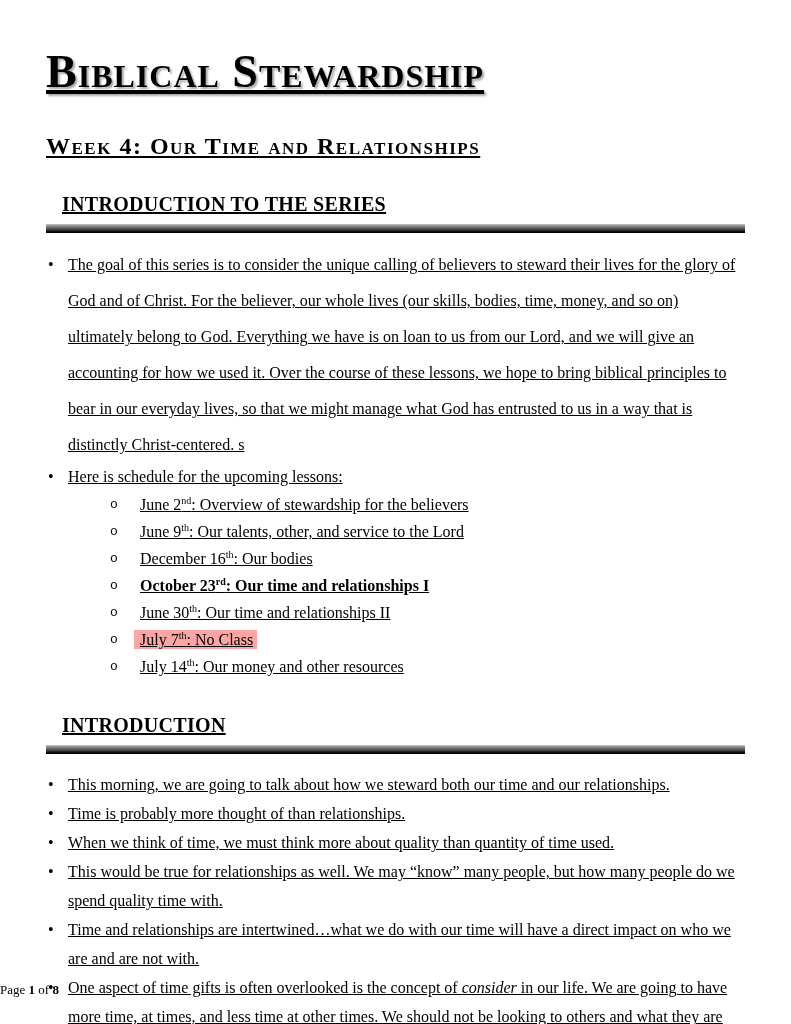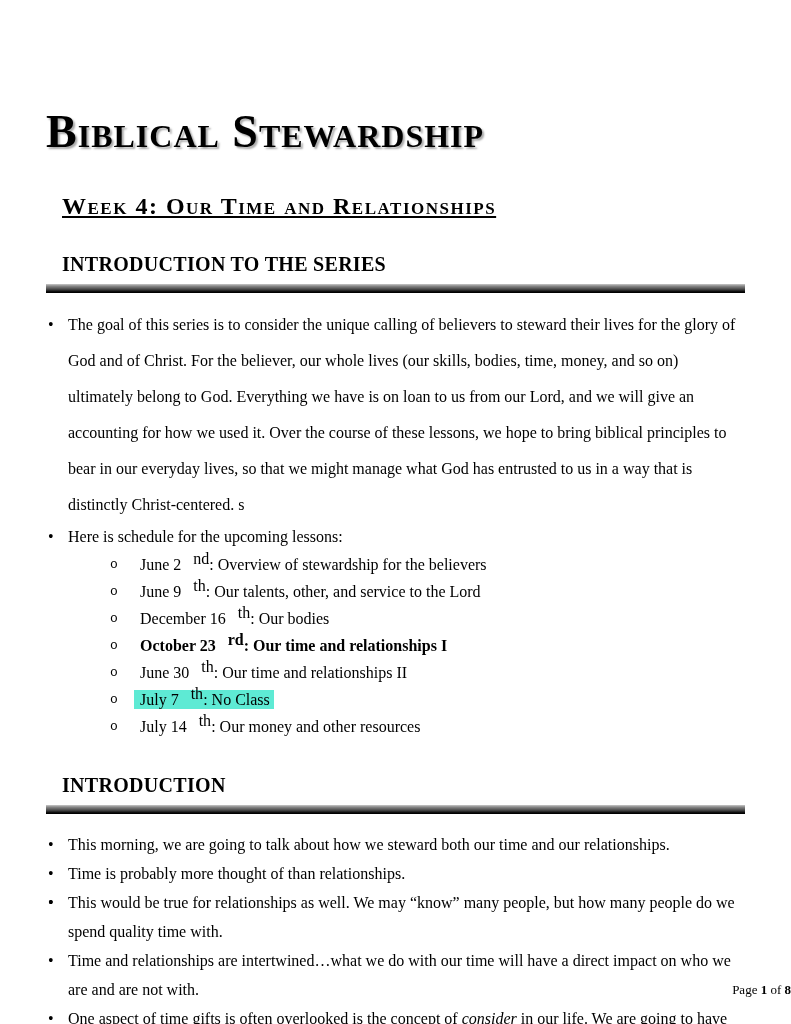--- a/index.html
+++ b/index.html
@@ -9,42 +9,43 @@
   }
   body {
     width: 791px;
     height: 1024px;
     position: relative;
     font-family: "Liberation Serif", serif;
     color: #000000;
     overflow: hidden;
   }
   .page {
-    padding: 108px 46px 0 46px;
+    padding: 48px 46px 0 46px;
     box-sizing: border-box;
     height: 100%;
     position: relative;
+    text-decoration: underline;
   }
   
   .doc-title {
     font-size: 46px;
     font-weight: 700;
     font-variant: small-caps;
     letter-spacing: 1px;
     line-height: 1.05;
     margin: 0;
     text-shadow: 2px 2px 2px #a9a9a9;
   }
   .doc-subtitle {
     font-size: 24px;
     font-weight: 700;
     font-variant: small-caps;
     letter-spacing: 1.5px;
     text-decoration: underline;
-    margin: 38px 0 0 16px;
+    margin: 38px 0 0 0;
     line-height: 1.05;
   }
   
   .section-heading {
     font-size: 20px;
     font-weight: 700;
     letter-spacing: 0.3px;
     margin: 34px 0 0 16px;
     line-height: 1.1;
   }
@@ -81,40 +82,39 @@
     font-size: 16px;
   }
   .mk2 {
     position: absolute;
     left: 0;
     top: 0;
     font-family: "Liberation Mono", monospace;
     font-size: 13px;
   }
   .l2 sup {
-    font-size: 16px;
+    font-size: 10px;
     line-height: 0;
-    margin-left: 12px;
   }
   .bold { font-weight: 700; }
   .highlight {
-    background: #5eead4;
+    background: #fca5a5;
     padding: 1px 4px 1px 6px;
     margin-left: -6px;
   }
   .sec2 > li { line-height: 29px; }
   .sec2 { margin-top: 16px; }
   .italic { font-style: italic; }
   
   .footer {
     position: absolute;
     left: 0;
     bottom: 26px;
     width: 100%;
-    text-align: right;
+    text-align: left;
     font-size: 13px;
   }
   .footer .bold { font-weight: 700; }
 </style>
 </head>
 <body>
 
 <div class="page">
 
   <h1 class="doc-title">Biblical Stewardship</h1>
@@ -172,20 +172,21 @@
     <li>
       <span class="mk1">•</span>
       <span>This morning, we are going to talk about how we steward both our time and our relationships.</span>
     </li>
     <li>
       <span class="mk1">•</span>
       <span>Time is probably more thought of than relationships.</span>
     </li>
     <li>
       <span class="mk1">•</span>
+      <span>When we think of time, we must think more about quality than quantity of time used.</span>
     </li>
     <li>
       <span class="mk1">•</span>
       <span>This would be true for relationships as well. We may “know” many people, but how many people do we spend quality time with.</span>
     </li>
     <li>
       <span class="mk1">•</span>
       <span>Time and relationships are intertwined…what we do with our time will have a direct impact on who we are and are not with.</span>
     </li>
     <li>

